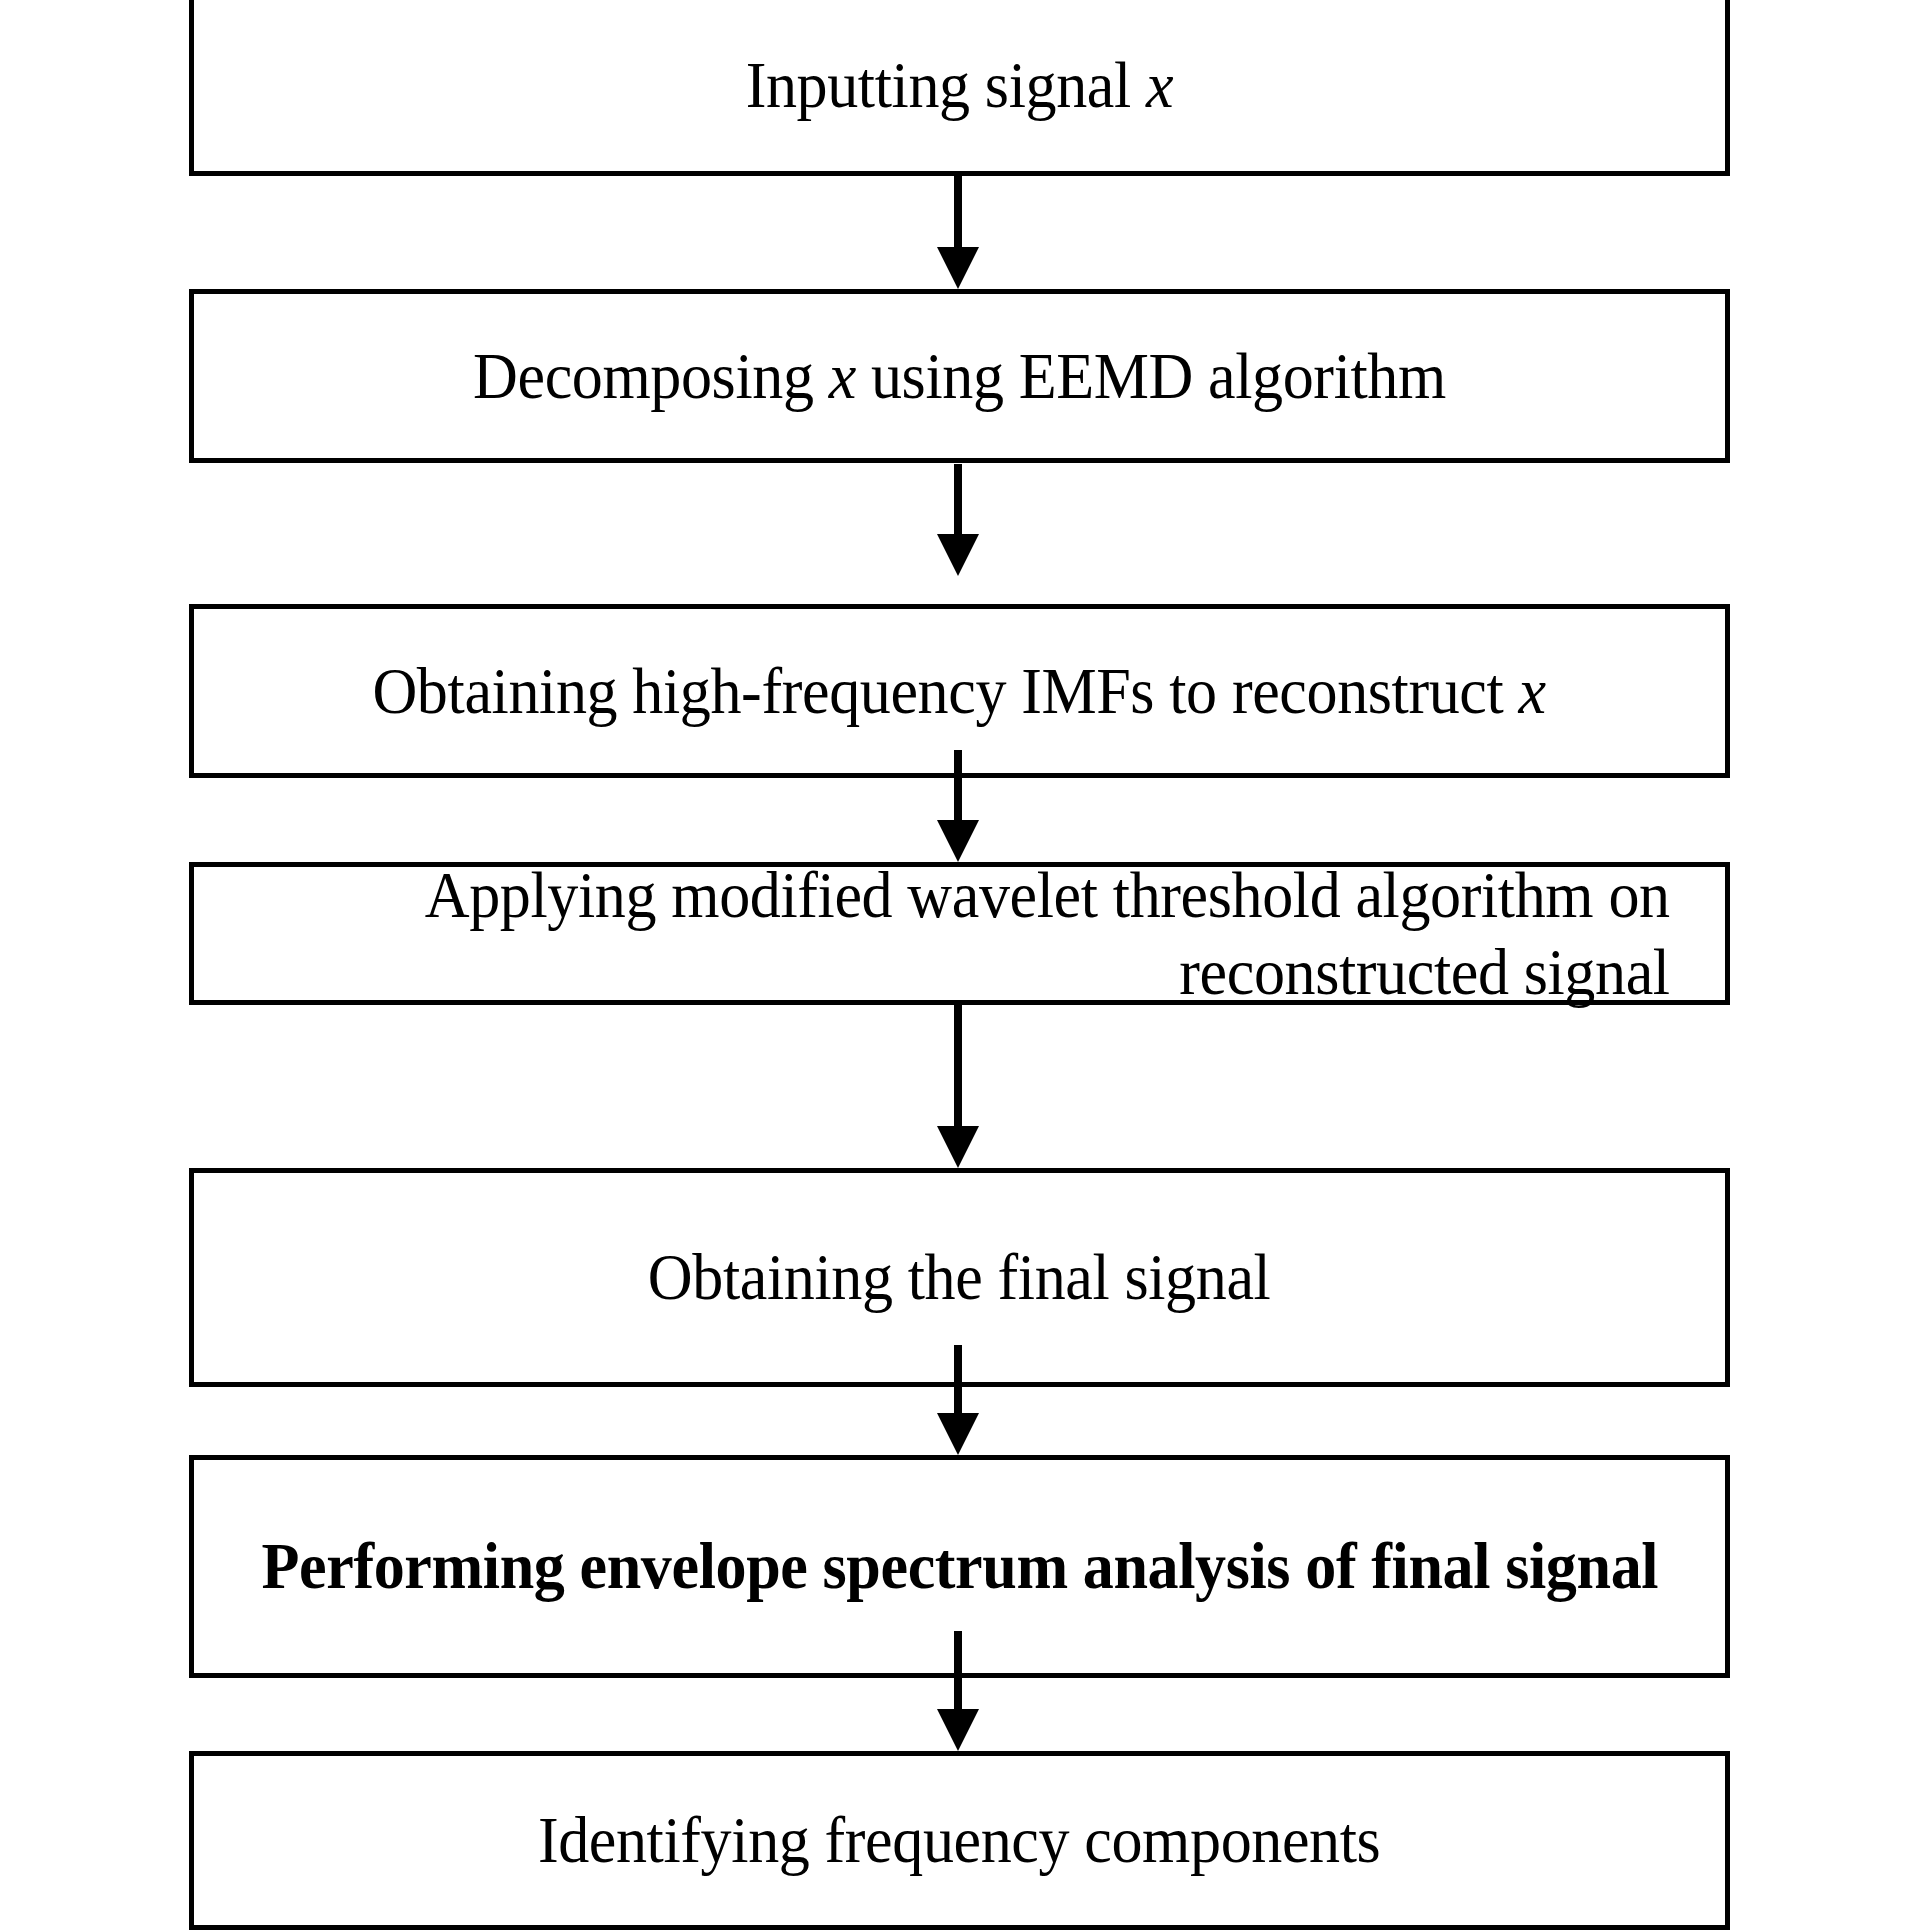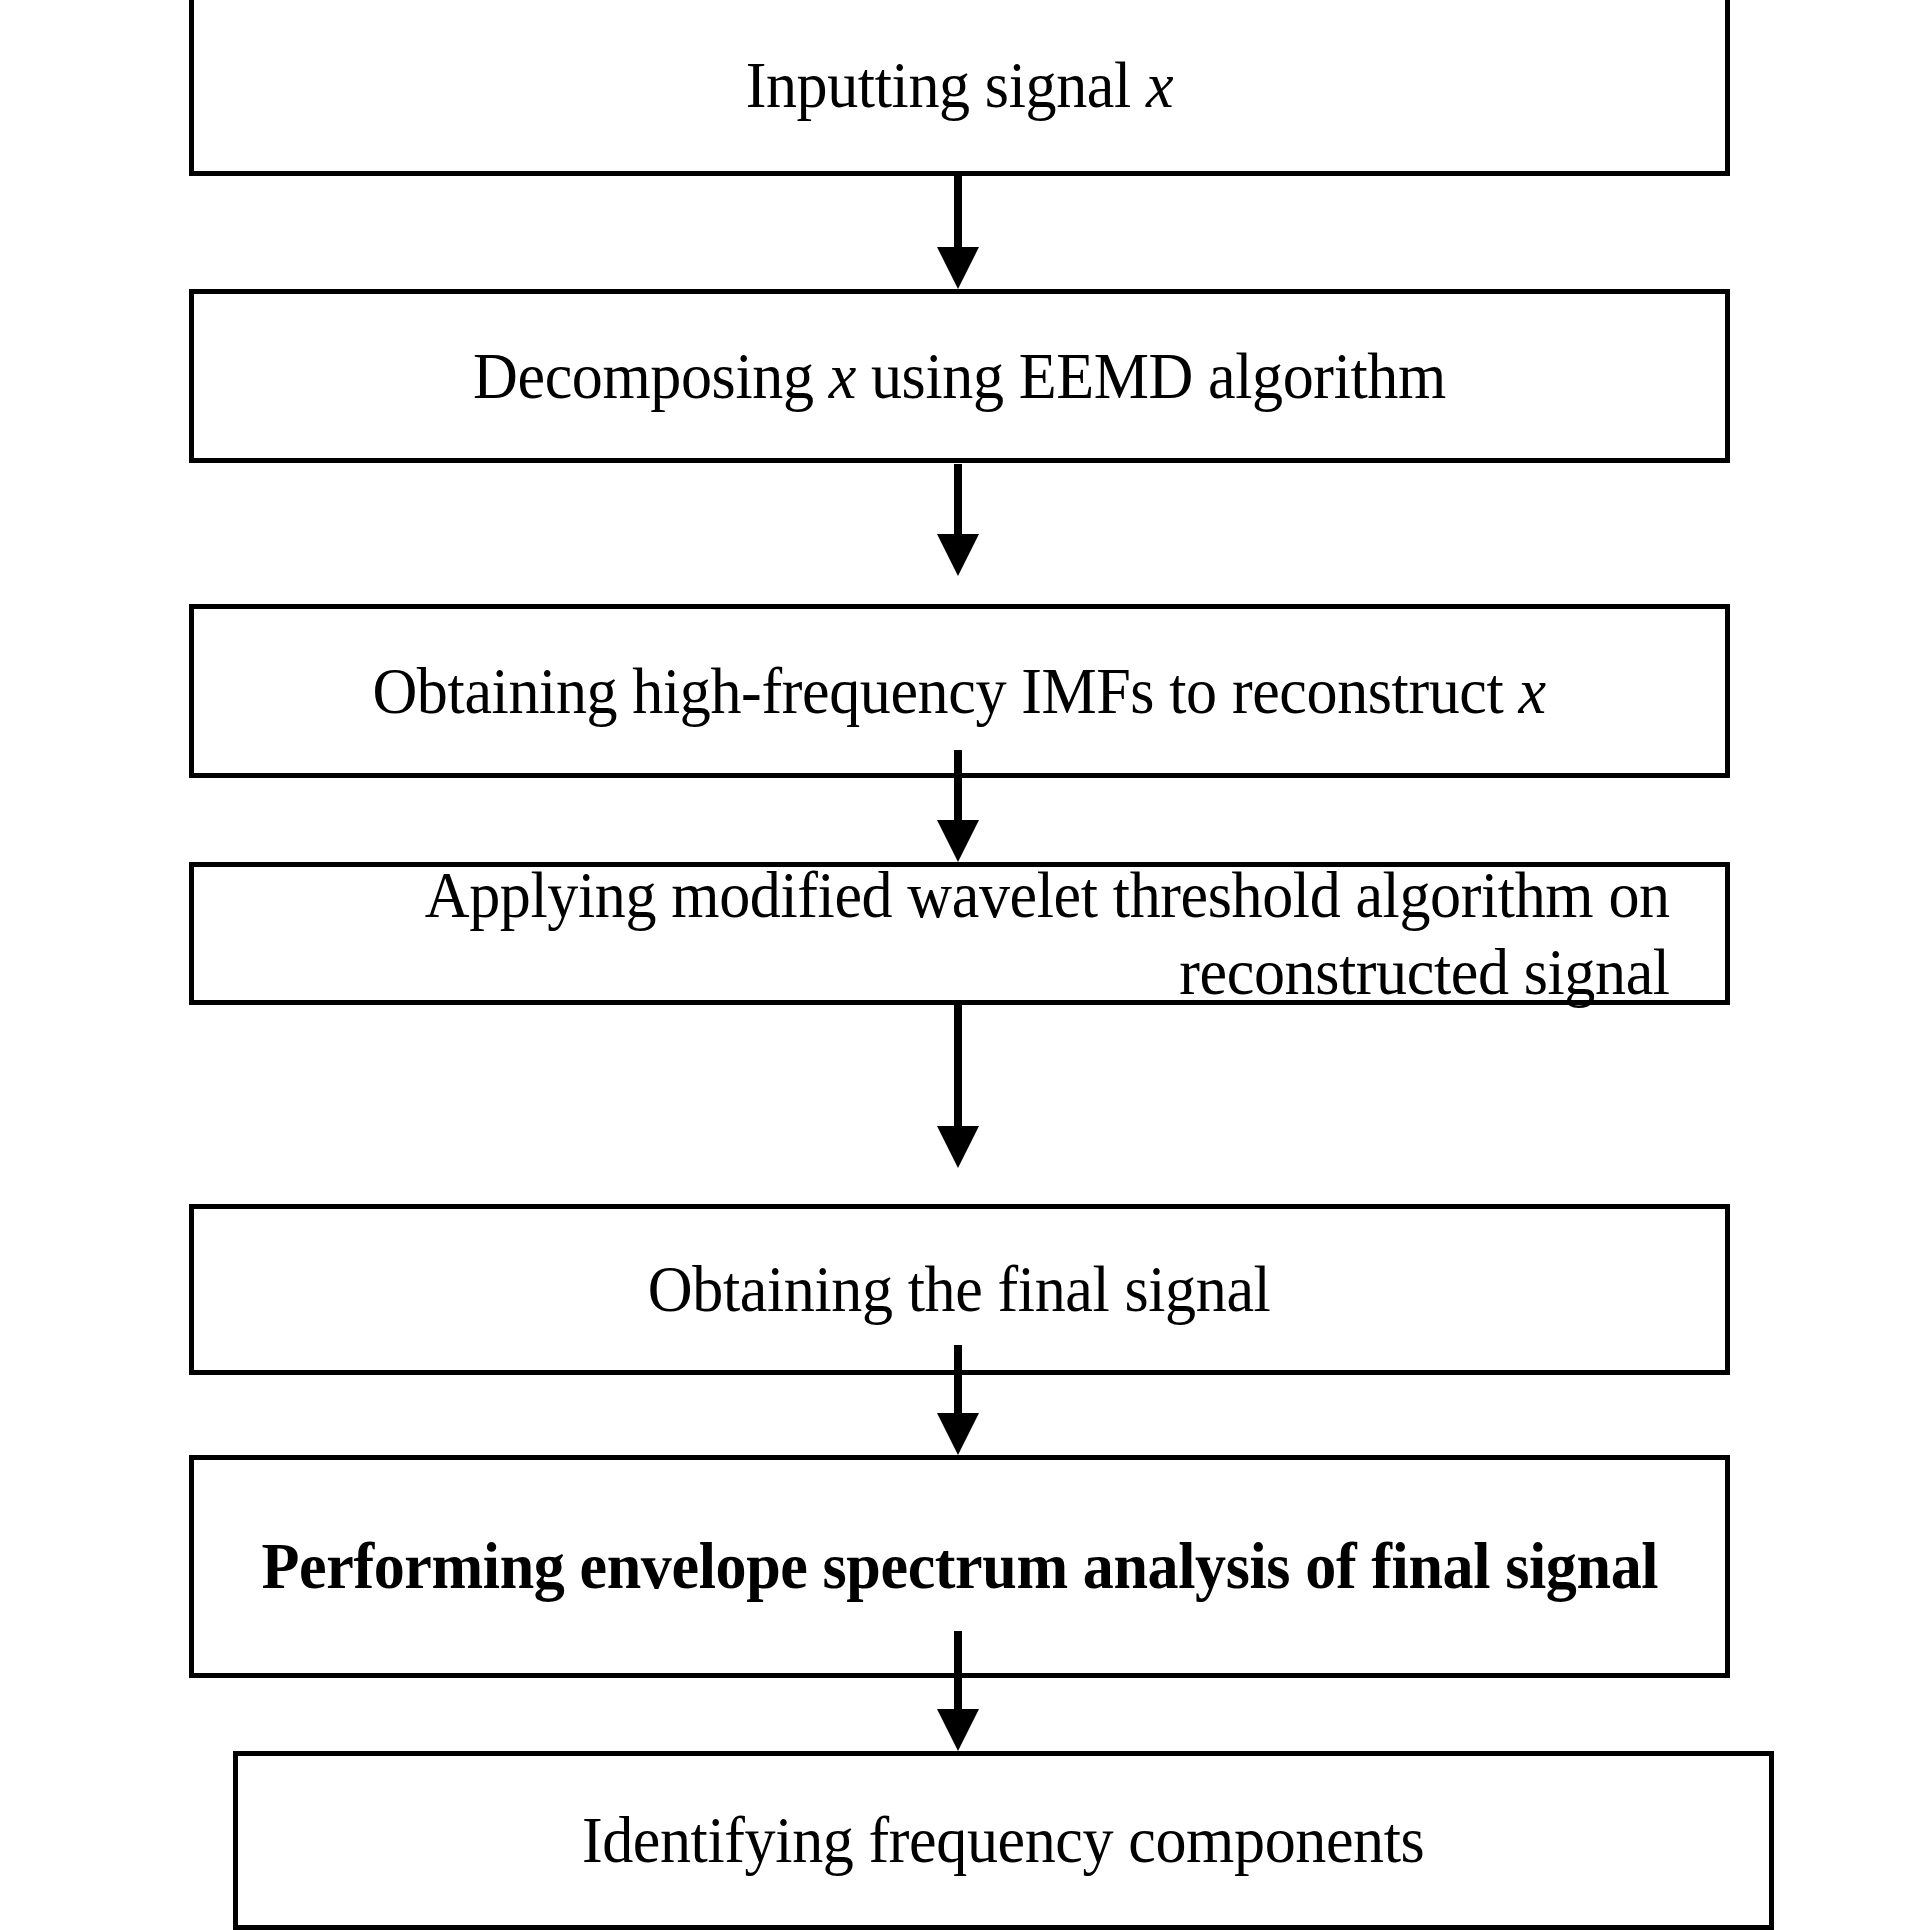--- a/index.html
+++ b/index.html
@@ -44,23 +44,23 @@
     padding: 0 10px;
   }
   .node-label .var {
     font-style: italic;
   }
   
   .n1 { top: -5.8px;   height: 182px; }
   .n2 { top: 289px;  height: 174px; }
   .n3 { top: 604px;  height: 174px; }
   .n4 { top: 862px; height: 143px; text-align: right; }
-  .n5 { top: 1168px; height: 171px; margin-top: 36px; }
+  .n5 { top: 1168px; height: 219px; }
   .n6 { top: 1455px; height: 223px; font-weight: bold; }
-  .n7 { top: 1751px; height: 179px; margin-left: 44px; }
+  .n7 { top: 1751px; height: 179px; }
 
   .connector {
     position: absolute;
     left: 937px;
     width: 42px;
   }
   .connector .shaft {
     position: absolute;
     left: 17.4px;
     top: 0;

